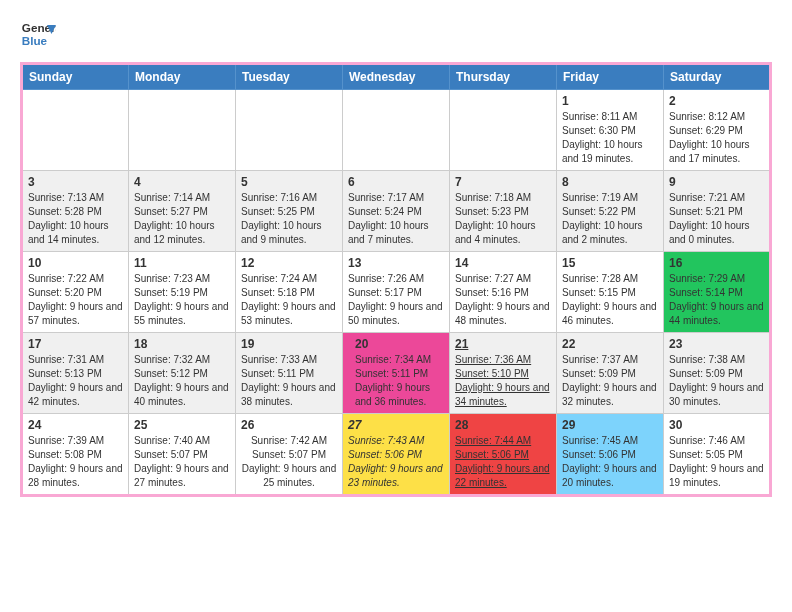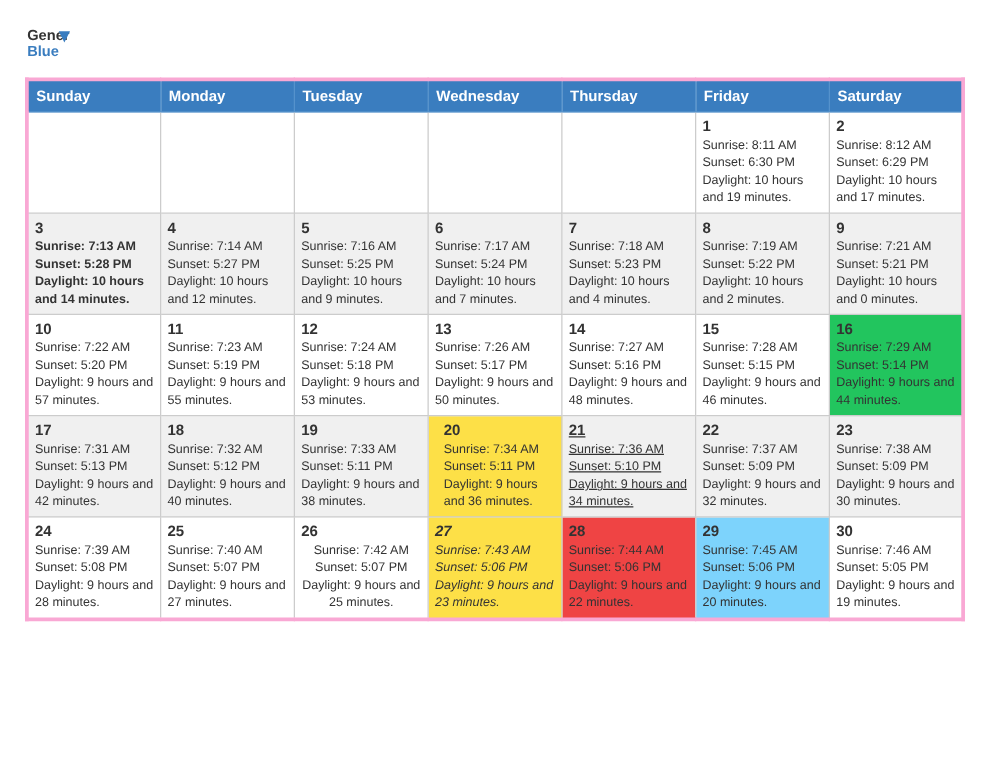--- a/index.html
+++ b/index.html
@@ -131,21 +131,21 @@
           <td style="background: rgb(255, 255, 255);">
             <span class="day-number">2</span>
             <div class="day-info" style="white-space: pre-line;">Sunrise: 8:12 AM
 Sunset: 6:29 PM
 Daylight: 10 hours and 17 minutes.</div>
           </td>
         </tr>
         <tr>
           <td style="background: rgb(240, 240, 240);">
             <span class="day-number">3</span>
-            <div class="day-info" style="white-space: pre-line; font-weight: bold;">Sunrise: 7:13 AM
+            <div class="day-info" style="white-space: pre-line;">Sunrise: 7:13 AM
 Sunset: 5:28 PM
 Daylight: 10 hours and 14 minutes.</div>
           </td>
           <td style="background: rgb(240, 240, 240);">
             <span class="day-number">4</span>
             <div class="day-info" style="white-space: pre-line;">Sunrise: 7:14 AM
 Sunset: 5:27 PM
 Daylight: 10 hours and 12 minutes.</div>
           </td>
           <td style="background: rgb(240, 240, 240);">
@@ -235,21 +235,21 @@
             <div class="day-info" style="white-space: pre-line;">Sunrise: 7:32 AM
 Sunset: 5:12 PM
 Daylight: 9 hours and 40 minutes.</div>
           </td>
           <td style="background: rgb(240, 240, 240);">
             <span class="day-number">19</span>
             <div class="day-info" style="white-space: pre-line;">Sunrise: 7:33 AM
 Sunset: 5:11 PM
 Daylight: 9 hours and 38 minutes.</div>
           </td>
-          <td style="background: #fde047; padding-left: 12px;">
+          <td style="background: #ec4899; padding-left: 12px;">
             <span class="day-number">20</span>
             <div class="day-info" style="white-space: pre-line;">Sunrise: 7:34 AM
 Sunset: 5:11 PM
 Daylight: 9 hours and 36 minutes.</div>
           </td>
           <td style="background: rgb(240, 240, 240); text-decoration: underline;">
             <span class="day-number">21</span>
             <div class="day-info" style="white-space: pre-line;">Sunrise: 7:36 AM
 Sunset: 5:10 PM
 Daylight: 9 hours and 34 minutes.</div>
@@ -287,21 +287,21 @@
 Daylight: 9 hours and 25 minutes.</div>
           </td>
           <td style="background: #fde047; font-style: italic;">
             <span class="day-number">27</span>
             <div class="day-info" style="white-space: pre-line;">Sunrise: 7:43 AM
 Sunset: 5:06 PM
 Daylight: 9 hours and 23 minutes.</div>
           </td>
           <td style="background: #ef4444;">
             <span class="day-number">28</span>
-            <div class="day-info" style="white-space: pre-line;">Sunrise: 7:44 AM
+            <div class="day-info" style="white-space: pre-line; text-decoration: underline;">Sunrise: 7:44 AM
 Sunset: 5:06 PM
 Daylight: 9 hours and 22 minutes.</div>
           </td>
           <td style="background: #7dd3fc;">
             <span class="day-number">29</span>
             <div class="day-info" style="white-space: pre-line;">Sunrise: 7:45 AM
 Sunset: 5:06 PM
 Daylight: 9 hours and 20 minutes.</div>
           </td>
           <td style="background: rgb(255, 255, 255);">

